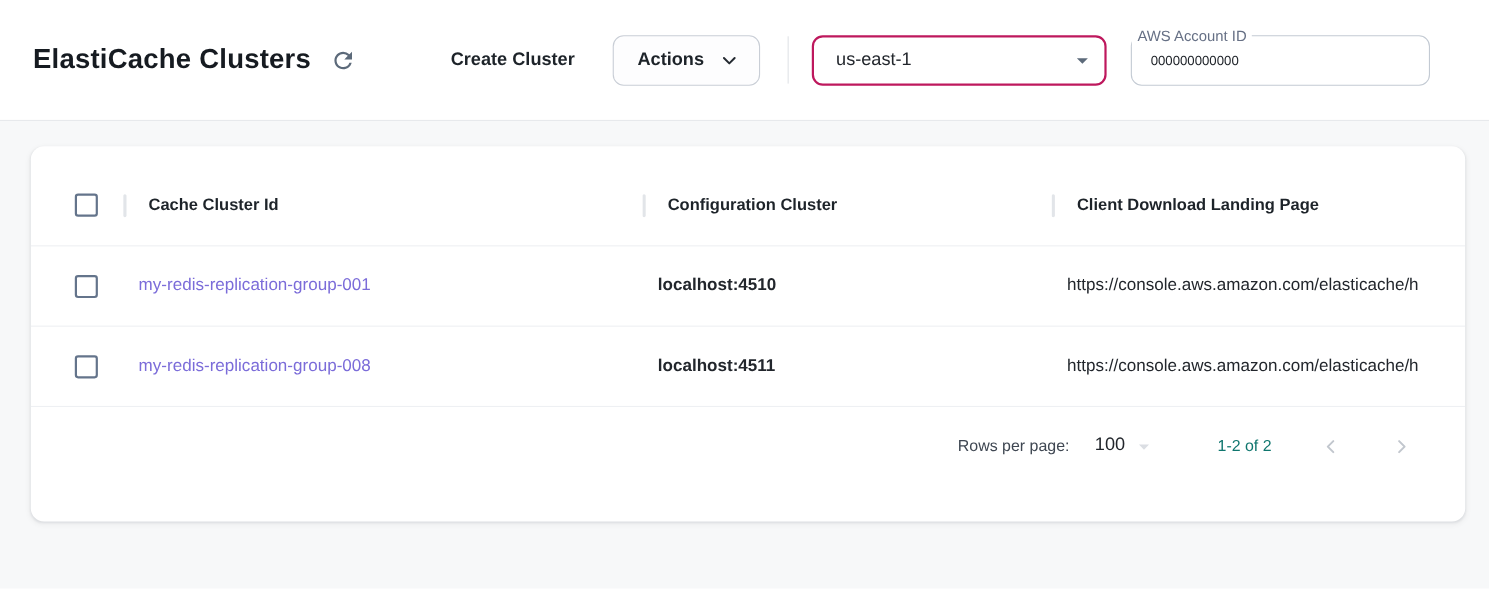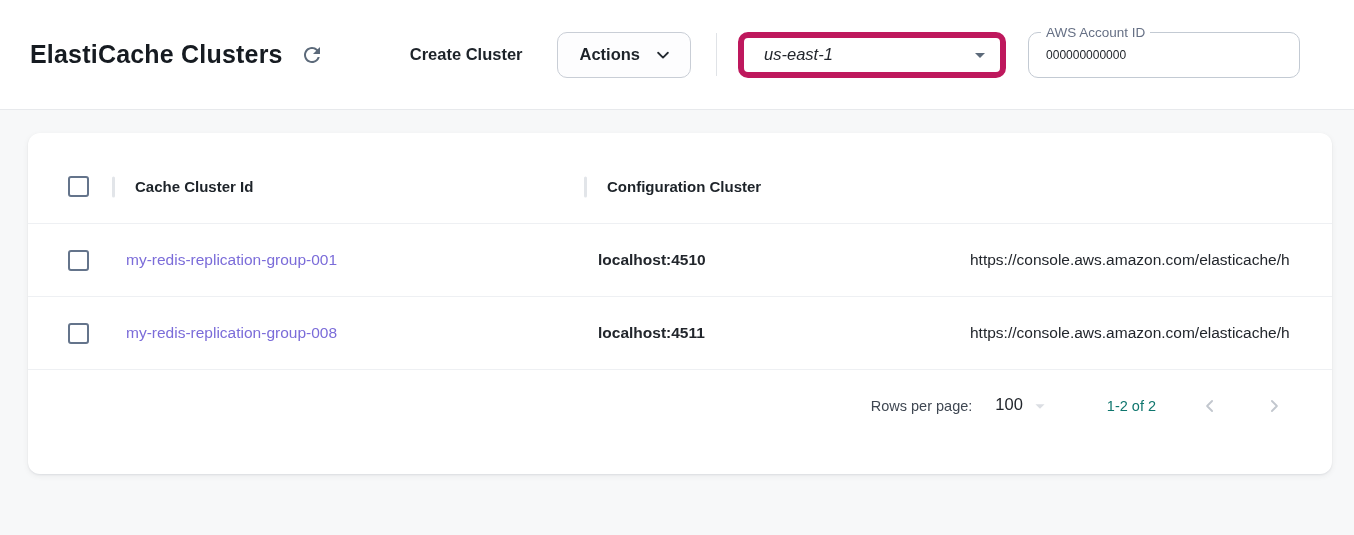--- a/index.html
+++ b/index.html
@@ -30,31 +30,31 @@
     display:flex; align-items:center; gap:14px;
     background:#fdfdfe; border:1px solid #c9ced6; border-radius:10px;
     font-family:"Liberation Sans", sans-serif;
     font-size:16.5px; font-weight:700; color:#1d2329; cursor:pointer;
   }
   .vdivider { width:1px; height:43px; background:#e0e3e7; margin-left:25px; }
   .region-select {
     margin-left:21px; width:268px; height:46px;
     display:flex; align-items:center; justify-content:space-between;
     padding:0 8px 0 20px;
-    background:#ffffff; border:6px solid #be185d; border-radius:10px;
-    font-size:16.5px; color:#22262c; cursor:pointer;font-style:italic;
+    background:#ffffff; border:2px solid #be185d; border-radius:10px;
+    font-size:16.5px; color:#22262c; cursor:pointer;
   }
   .account-field {
     margin-left:22px; width:272px; height:46px; position:relative;
     border:1px solid #c3cad3; border-radius:10px; background:#ffffff;
     display:flex; align-items:center; padding-left:17px;
     font-size:17px; color:#22262c;
   }
   .account-field .float-label {
-    position:absolute; top:-10px; left:12px; background:#ffffff;
+    position:absolute; top:-10px; left:0; background:#ffffff;
     padding:0 5px; font-size:13.5px; color:#667085; line-height:20px;
   }
   .account-field input {
     border:none; outline:none; width:200px; font-family:"Liberation Sans", sans-serif;
     font-size:12px; color:#22262c; background:transparent;
   }
 
   
   .card {
     width:1304px; margin:23px 0 0 28px; background:#ffffff;
@@ -151,20 +151,24 @@
       <span class="checkbox"></span>
     </div>
     <div class="cell col-id">
       <span class="col-sep"></span>
       <span>Cache Cluster Id</span>
     </div>
     <div class="cell col-ep">
       <span class="col-sep"></span>
       <span>Configuration Cluster</span>
     </div>
+    <div class="cell col-url">
+      <span class="col-sep"></span>
+      <span>Client Download Landing Page</span>
+    </div>
   </div>
 
   <div class="grid-row body">
     <div class="cell col-check">
       <span class="checkbox"></span>
     </div>
     <div class="cell col-id">
       <a class="id-link">my-redis-replication-group-001</a>
     </div>
     <div class="cell col-ep">localhost:4510</div>

